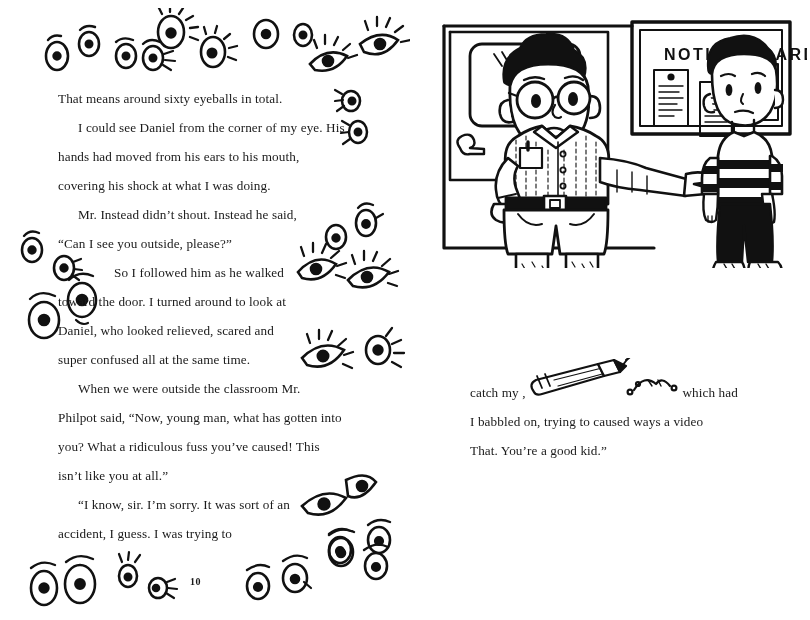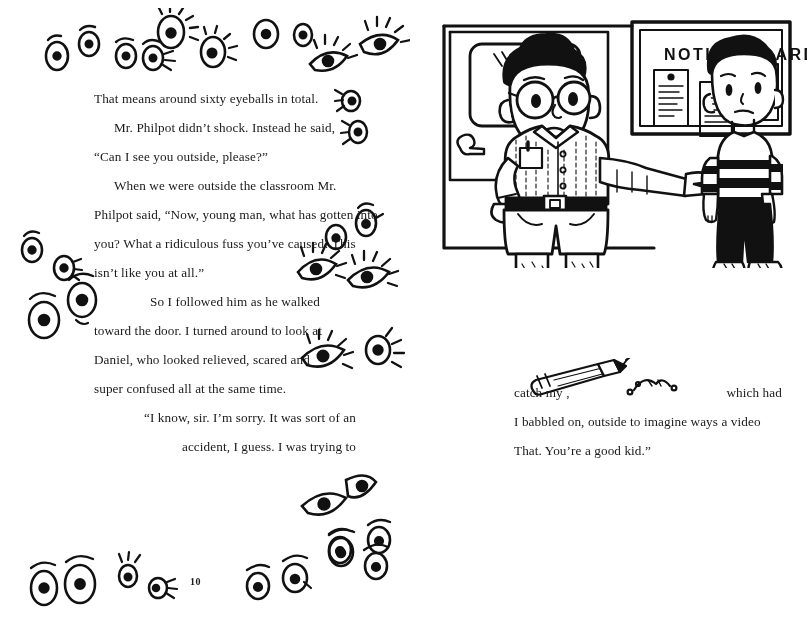--- a/index.html
+++ b/index.html
@@ -7,33 +7,33 @@
     width:810px;height:620px;background:#ffffff;
     font-family:"Liberation Serif","DejaVu Serif",serif;
     color:#1a1a1a;overflow:hidden;position:relative;
   }
   .spread{position:absolute;inset:0;}
   .page{position:absolute;top:0;height:620px;}
   .page-left{left:0;width:410px;}
   .page-right{left:410px;width:400px;}
 
   
-  .text-block{position:absolute;margin-left:36px;}
+  .text-block{position:absolute;}
   .text-left{left:58px;top:84px;width:290px;}
-  .text-right{left:68px;top:378px;width:300px;}
+  .text-right{left:60px;top:378px;width:300px;}
   .para{
     font-size:13.2px;line-height:29px;margin:0;
     text-align:left;letter-spacing:.1px;
   }
   .para.indent{text-indent:20px;}
   .para.indent-big{text-indent:56px;}
   .shrink1{width:284px;}
   .shrink2{width:252px;}
   .shrink3{width:238px;}
-  .shrink4{width:262px;text-align:right;}
+  .shrink4{width:262px;}
 
   .pagenum{
     position:absolute;font-size:10px;font-weight:bold;
     font-family:"Liberation Serif",serif;letter-spacing:.5px;
   }
   .pagenum-left{left:190px;top:576px;}
 
   
   .doodle{position:absolute;pointer-events:none;}
   .illus{position:absolute;}
@@ -190,23 +190,24 @@
         <circle cx="323" cy="23" r="4" fill="#111"></circle>
         <path d="M311 5 q12 -9 25 -3" stroke-width="2.4"></path>
         <ellipse cx="358" cy="36" rx="11" ry="13"></ellipse>
         <circle cx="358" cy="37" r="3.8" fill="#111"></circle>
         <path d="M346 20 q12 -9 24 -3" stroke-width="2.4"></path>
       </g>
     </svg>
 
     <div class="text-block text-left">
       <p class="para">That means around sixty eyeballs in total.</p>
-      <p class="para indent shrink2">Mr. Philpot didn’t shock. Instead he said, “Can I see you outside, please?”</p>
+      <p class="para indent">I could see Daniel from the corner of my eye. His hands had moved from his ears to his mouth, covering his shock at what I was doing.</p>
+      <p class="para indent shrink2">Mr. Instead didn’t shout. Instead he said, “Can I see you outside, please?”</p>
+      <p class="para indent-big shrink3">So I followed him as he walked toward the door. I turned around to look at Daniel, who looked relieved, scared and super confused all at the same time.</p>
       <p class="para indent shrink1">When we were outside the classroom Mr. Philpot said, “Now, young man, what has gotten into you? What a ridiculous fuss you’ve caused! This isn’t like you at all.”</p>
-      <p class="para indent-big shrink3">So I followed him as he walked toward the door. I turned around to look at Daniel, who looked relieved, scared and super confused all at the same time.</p>
       <p class="para indent shrink4">“I know, sir. I’m sorry. It was sort of an accident, I guess. I was trying to</p>
     </div>
 
     <div class="pagenum pagenum-left">10</div>
   </div>
 
   <div class="page page-right">
 
     <svg class="illus" style="left:22px;top:8px;" width="375" height="260" viewBox="0 0 375 260">
       <g fill="none" stroke="#111" stroke-linecap="round" stroke-linejoin="round">
@@ -372,18 +373,18 @@
         <path d="M126 22 l4 6 M136 22 l3 6" stroke-width="1.4"></path>
       </g>
     </svg>
 
     <div class="text-block text-right">
       <p class="para">
         <span>catch my ,</span>
         <span style="display:inline-block;width:150px;"></span>
         <span>which had</span>
       </p>
-      <p class="para">I babbled on, outside to imagine ways a video</p>
+      <p class="para">I babbled on, trying to caused ways a video</p>
       <p class="para">That. You’re a good kid.”</p>
     </div>
 
   </div>
 </div>
 
 </body></html>

